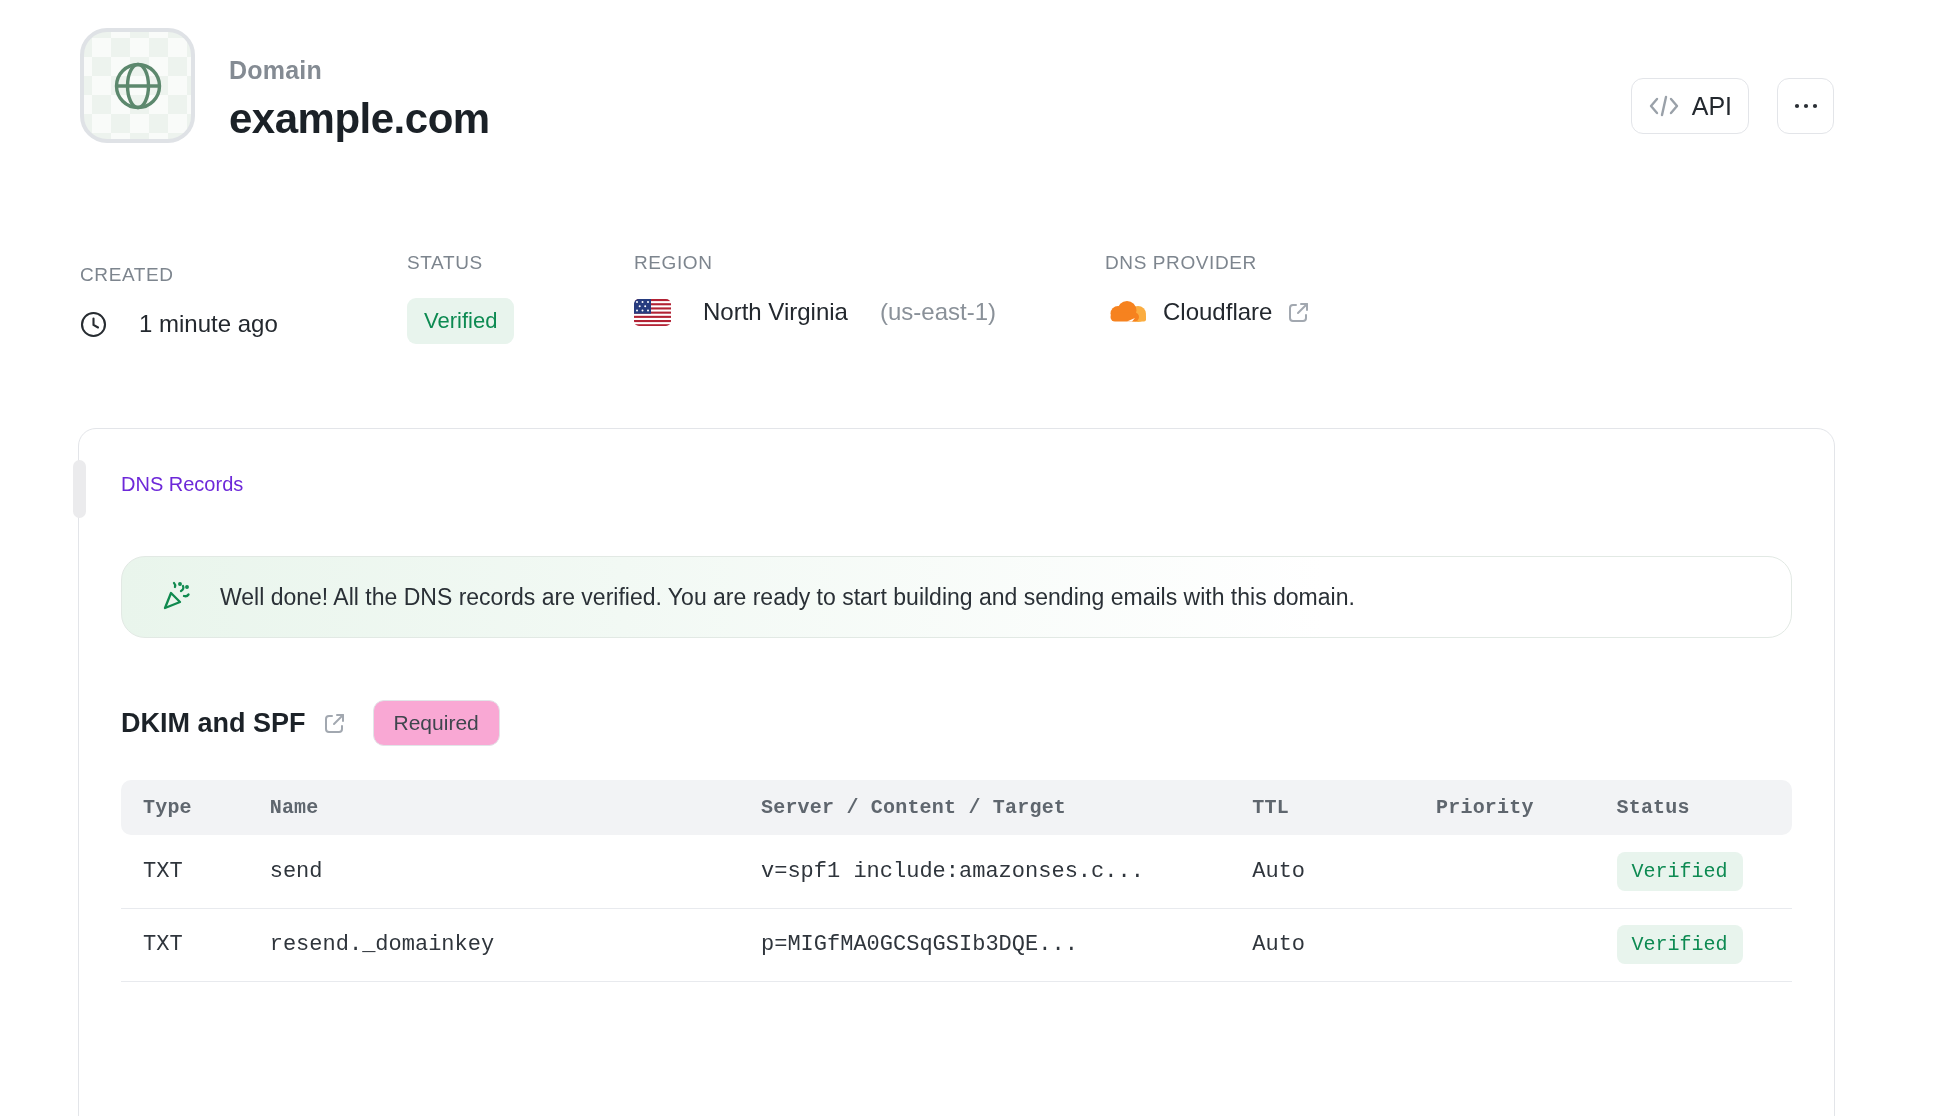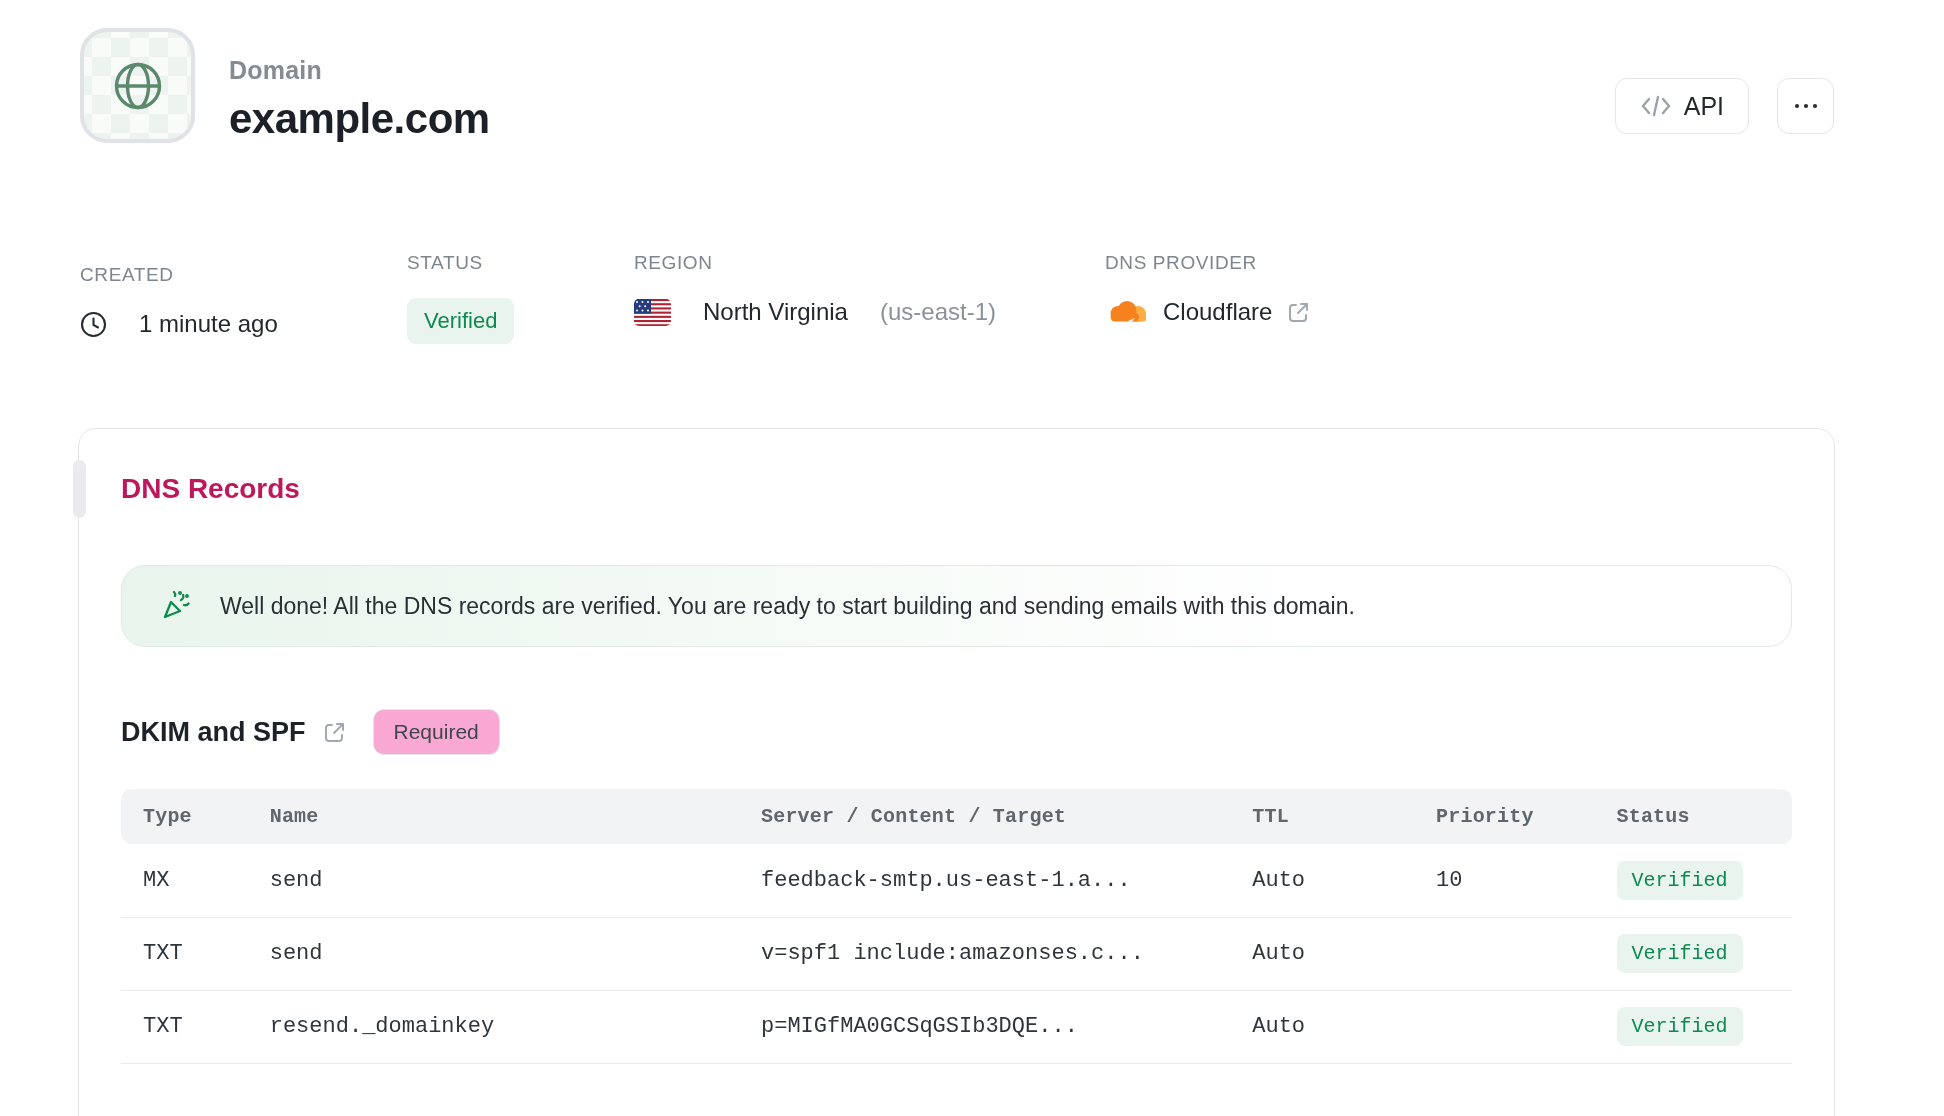--- a/index.html
+++ b/index.html
@@ -25,21 +25,21 @@
     display: flex; align-items: center; justify-content: center;
     flex: 0 0 auto;
   }
   .title-block { margin-left: 34px; margin-top: 28px; }
   .entity-label { font-size: 25px; font-weight: 700; color: #848b93; letter-spacing: 0.2px; }
   .page-title { font-size: 42px; font-weight: 700; color: #1b2127; letter-spacing: -0.5px; margin-top: 10px; }
   .actions { margin-left: auto; margin-top: 50px; display: flex; align-items: center; gap: 28px; }
   .btn {
     height: 56px; background: #fff; border: 1px solid #e3e5e9; border-radius: 12px;
     display: flex; align-items: center; justify-content: center; gap: 12px;
-    font-size: 25px; color: #23282e; padding: 0 24px; cursor: pointer;
+    font-size: 25px; color: #23282e; padding: 0 16px; cursor: pointer;
   }
   .btn-more { width: 57px; padding: 0; }
 
   
   .meta { position: absolute; top: 252px; left: 80px; right: 110px; display: flex; }
   .meta-col-created  { width: 327px; margin-top: 12px; }
   .meta-col-status   { width: 227px; }
   .meta-col-region   { width: 471px; }
   .meta-label { font-size: 19px; font-weight: 400; color: #7d858e; letter-spacing: 0.6px; }
   .meta-value { margin-top: 24px; display: flex; align-items: center; gap: 32px; font-size: 24px; color: #23282e; }
@@ -53,21 +53,21 @@
   
   .card {
     position: absolute; top: 428px; left: 78px; width: 1757px; height: 820px;
     background: #fff; border: 1px solid #e3e5e9; border-radius: 18px;
     padding: 44px 42px;
   }
   .left-pill {
     position: absolute; left: 73px; top: 460px; width: 13px; height: 58px;
     background: #ebebed; border-radius: 7px; z-index: 3;
   }
-  .card-heading { font-size: 28px; font-weight: 700; color: #be185d; }
+  .card-heading { font-size: 20px; font-weight: 400; color: #6d28d9; }
 
   .banner {
     margin-top: 60px; border: 1px solid #e2e9e4; border-radius: 24px;
     padding: 22px 36px; display: flex; align-items: center; gap: 26px;
     background: linear-gradient(90deg, #e9f5ec 0%, #f2f9f4 30%, #ffffff 72%);
   }
   .banner-text { font-size: 23px; color: #2a3036; }
 
   .section-row { margin-top: 62px; display: flex; align-items: center; }
   .section-heading { font-size: 27px; font-weight: 700; color: #1c2228; }
@@ -271,30 +271,20 @@
           <th>Type</th>
           <th>Name</th>
           <th>Server / Content / Target</th>
           <th>TTL</th>
           <th>Priority</th>
           <th>Status</th>
         </tr>
       </thead>
       <tbody>
         <tr>
-          <td>MX</td>
-          <td>send</td>
-          <td>feedback-smtp.us-east-1.a...</td>
-          <td>Auto</td>
-          <td>10</td>
-          <td>
-            <span class="cell-status-badge">Verified</span>
-          </td>
-        </tr>
-        <tr>
           <td>TXT</td>
           <td>send</td>
           <td>v=spf1 include:amazonses.c...</td>
           <td>Auto</td>
           <td></td>
           <td>
             <span class="cell-status-badge">Verified</span>
           </td>
         </tr>
         <tr>

